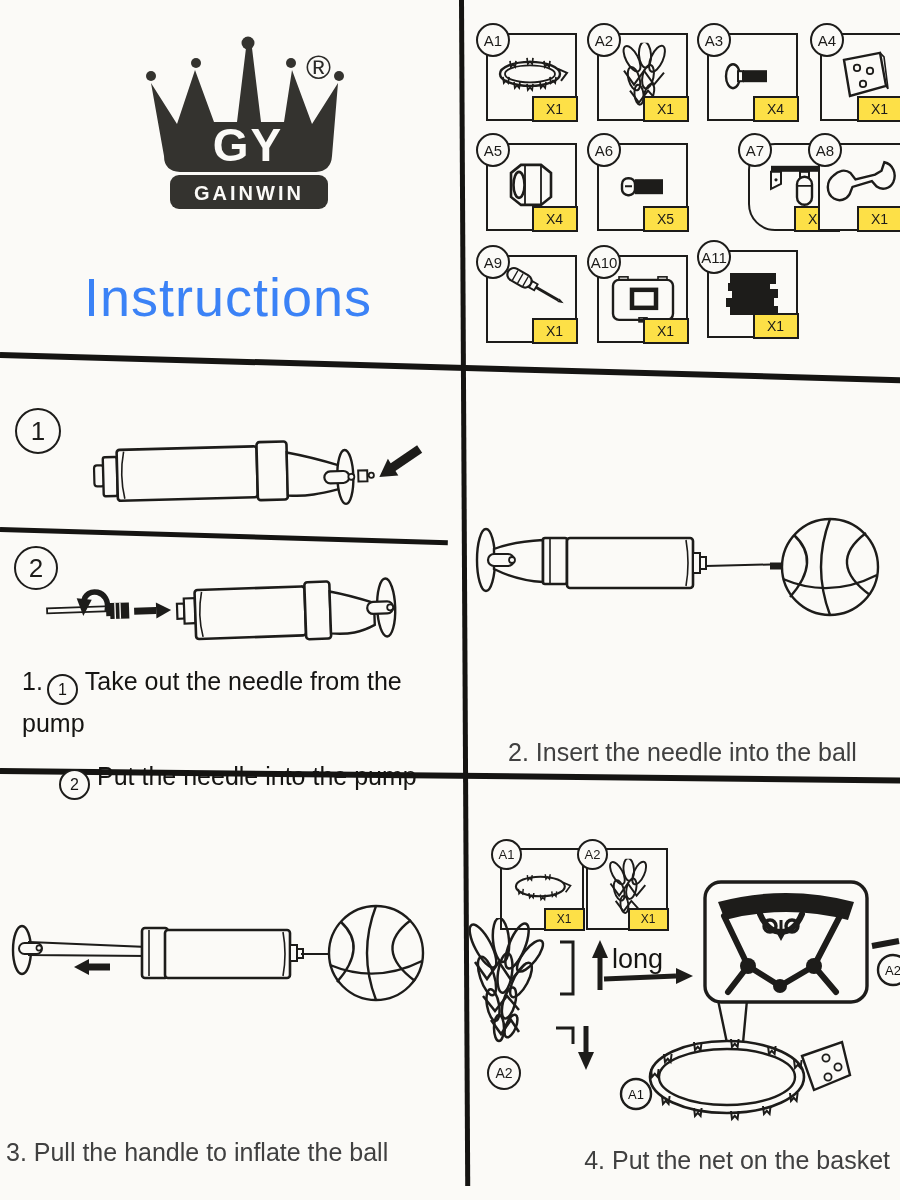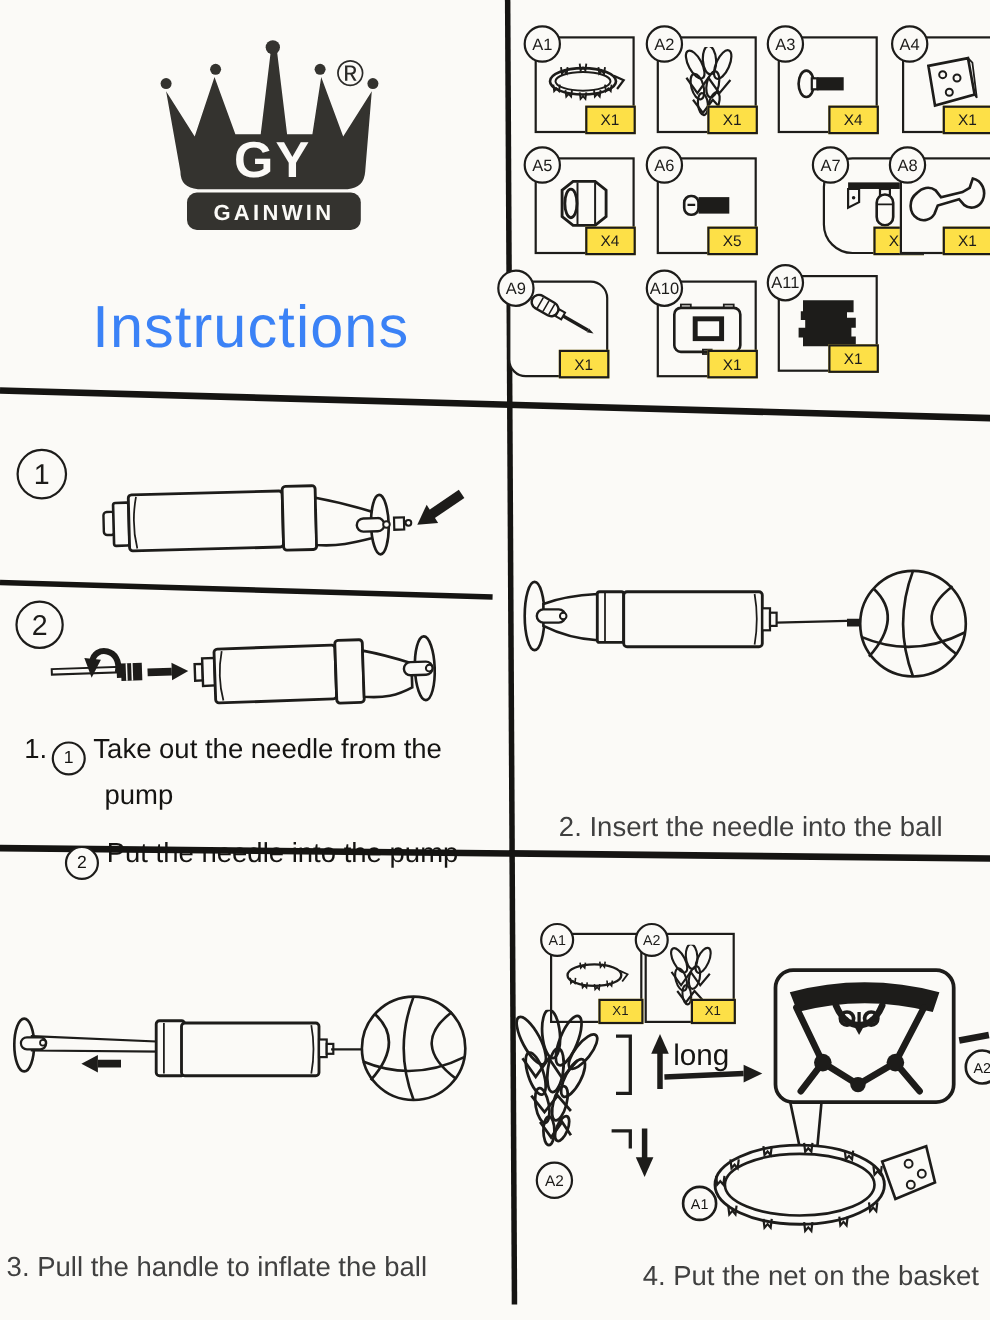--- a/index.html
+++ b/index.html
@@ -174,21 +174,21 @@
   </div>
 
   <div class="pbox" style="left:818px; top:143px; width:80px; height:84px;">
     <svg width="74" height="60" viewBox="0 0 74 60">
       <path d="M12,16 C3,21 2,33 9,39 C14,43 21,42 25,37 L29,30 L49,27 L53,33 C58,38 66,37 70,31 C75,23 72,13 64,10 L60,18 L53,21 L33,23 L29,16 C24,11 17,12 12,16 Z" fill="#fbfaf7" stroke="#1d1c1a" stroke-width="2.4" transform="rotate(-8 37 27)"></path>
     </svg>
     <span class="pcirc">A8</span>
     <span class="pqty">X1</span>
   </div>
 
-  <div class="pbox" style="left:462px; top:255px; width:87px; height:84px;border-radius:16px;">
+  <div class="pbox" style="left:486px; top:255px; width:87px; height:84px;">
     <svg width="70" height="62" viewBox="0 0 70 62">
       <g transform="rotate(30 30 24)">
         <rect x="4" y="10" width="26" height="13" rx="6.5" fill="#fbfaf7" stroke="#1d1c1a" stroke-width="2.2"></rect>
         <path d="M12,11 v11 M18,11 v11 M24,11 v11" stroke="#1d1c1a" stroke-width="1.4"></path>
         <rect x="30" y="13" width="6" height="7" fill="#fbfaf7" stroke="#1d1c1a" stroke-width="1.8"></rect>
         <path d="M36,16.5 L62,16.5" stroke="#1d1c1a" stroke-width="3"></path>
         <path d="M62,14.5 L68,16.5 L62,18.5 Z" fill="#1d1c1a"></path>
       </g>
     </svg>
     <span class="pcirc">A9</span>
@@ -256,21 +256,21 @@
       <ellipse cx="378" cy="68" rx="9" ry="29" stroke-width="2.4"></ellipse>
       <rect x="359" y="62" width="26" height="12" rx="6" stroke-width="2.2"></rect>
       <circle cx="382" cy="68" r="3" stroke-width="1.8"></circle>
     </g>
   </svg>
 
   <div class="step1-text">
     <div class="t-row">
       <span>1.</span><span class="tmark">1</span><span>Take out the needle from the</span>
     </div>
-    <div class="t-row" style="margin-left:73px;">
+    <div class="t-row" style="">
       <span>pump</span>
     </div>
     <div class="t-row" style="margin-left:33px;margin-top:16px;">
       <span class="tmark">2</span><span>Put the needle into the pump</span>
     </div>
   </div>
 
   <svg class="abs" style="left:470px; top:505px;" width="428" height="135" viewBox="0 0 428 135">
     <g stroke="#1d1c1a" fill="#fbfaf7">
       <ellipse cx="16" cy="55" rx="9" ry="31" stroke-width="2.4"></ellipse>

